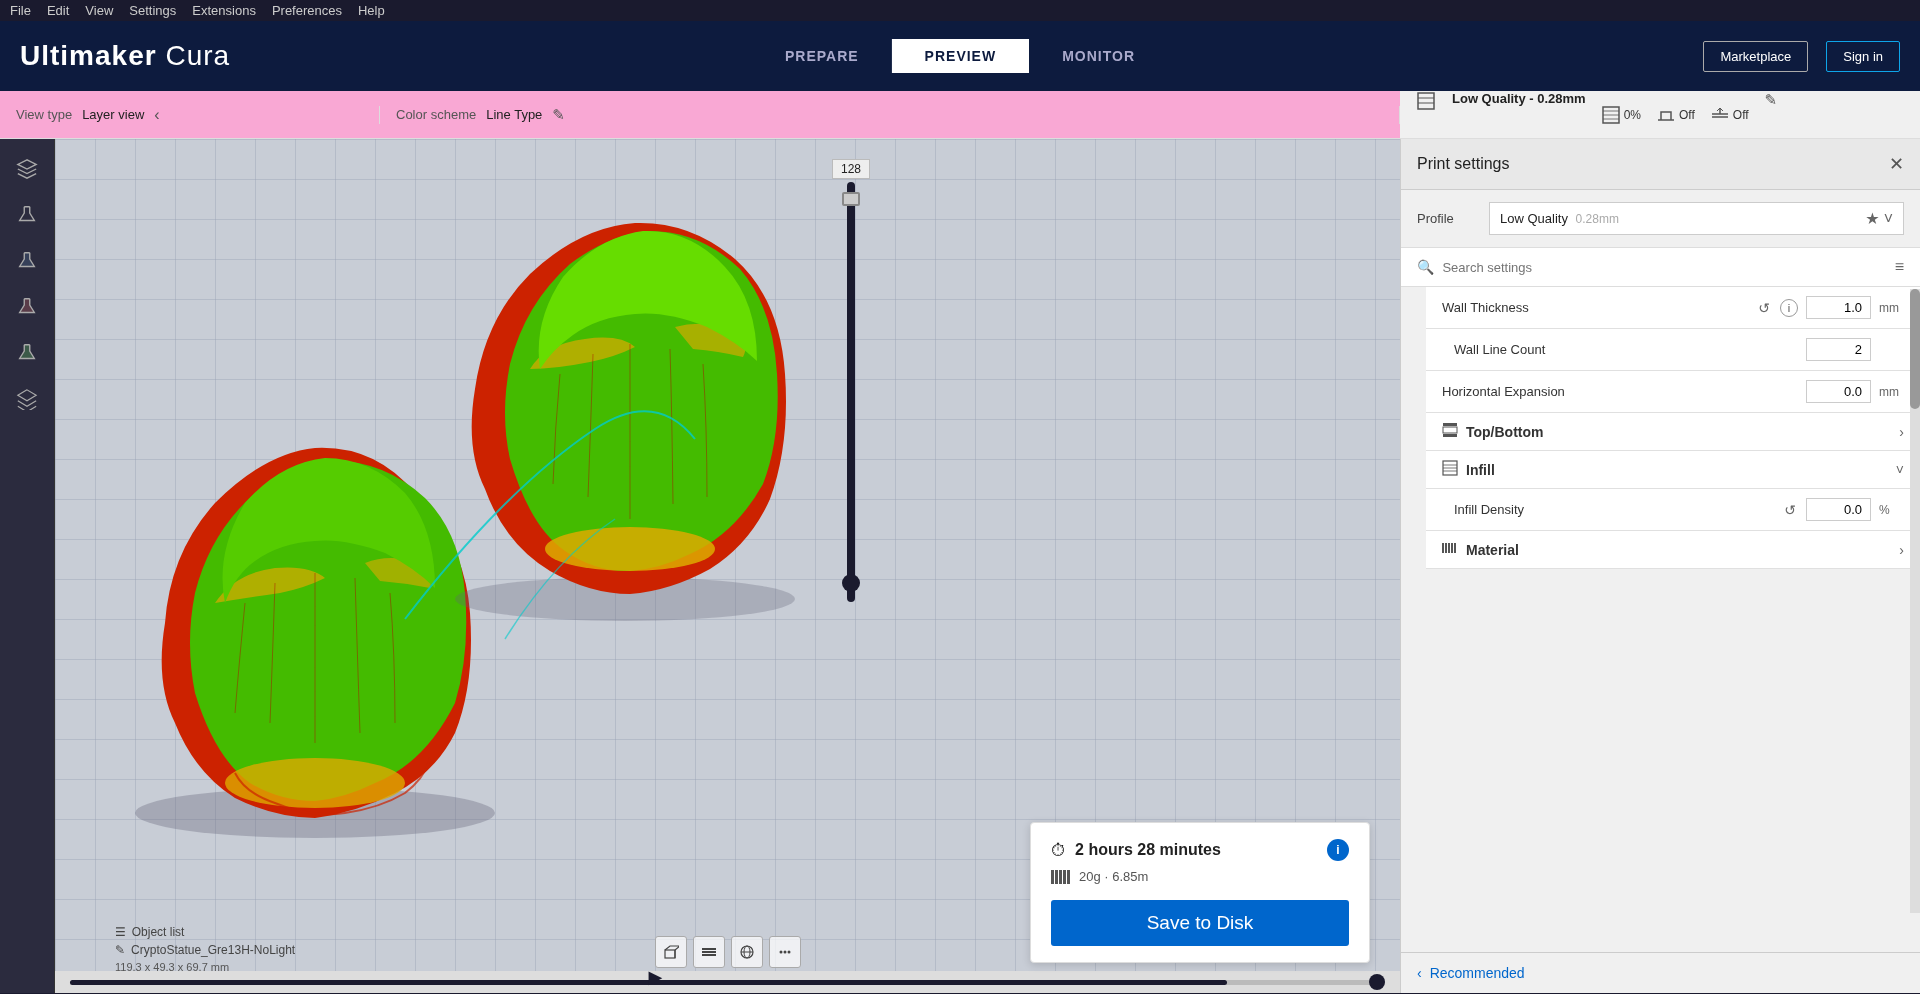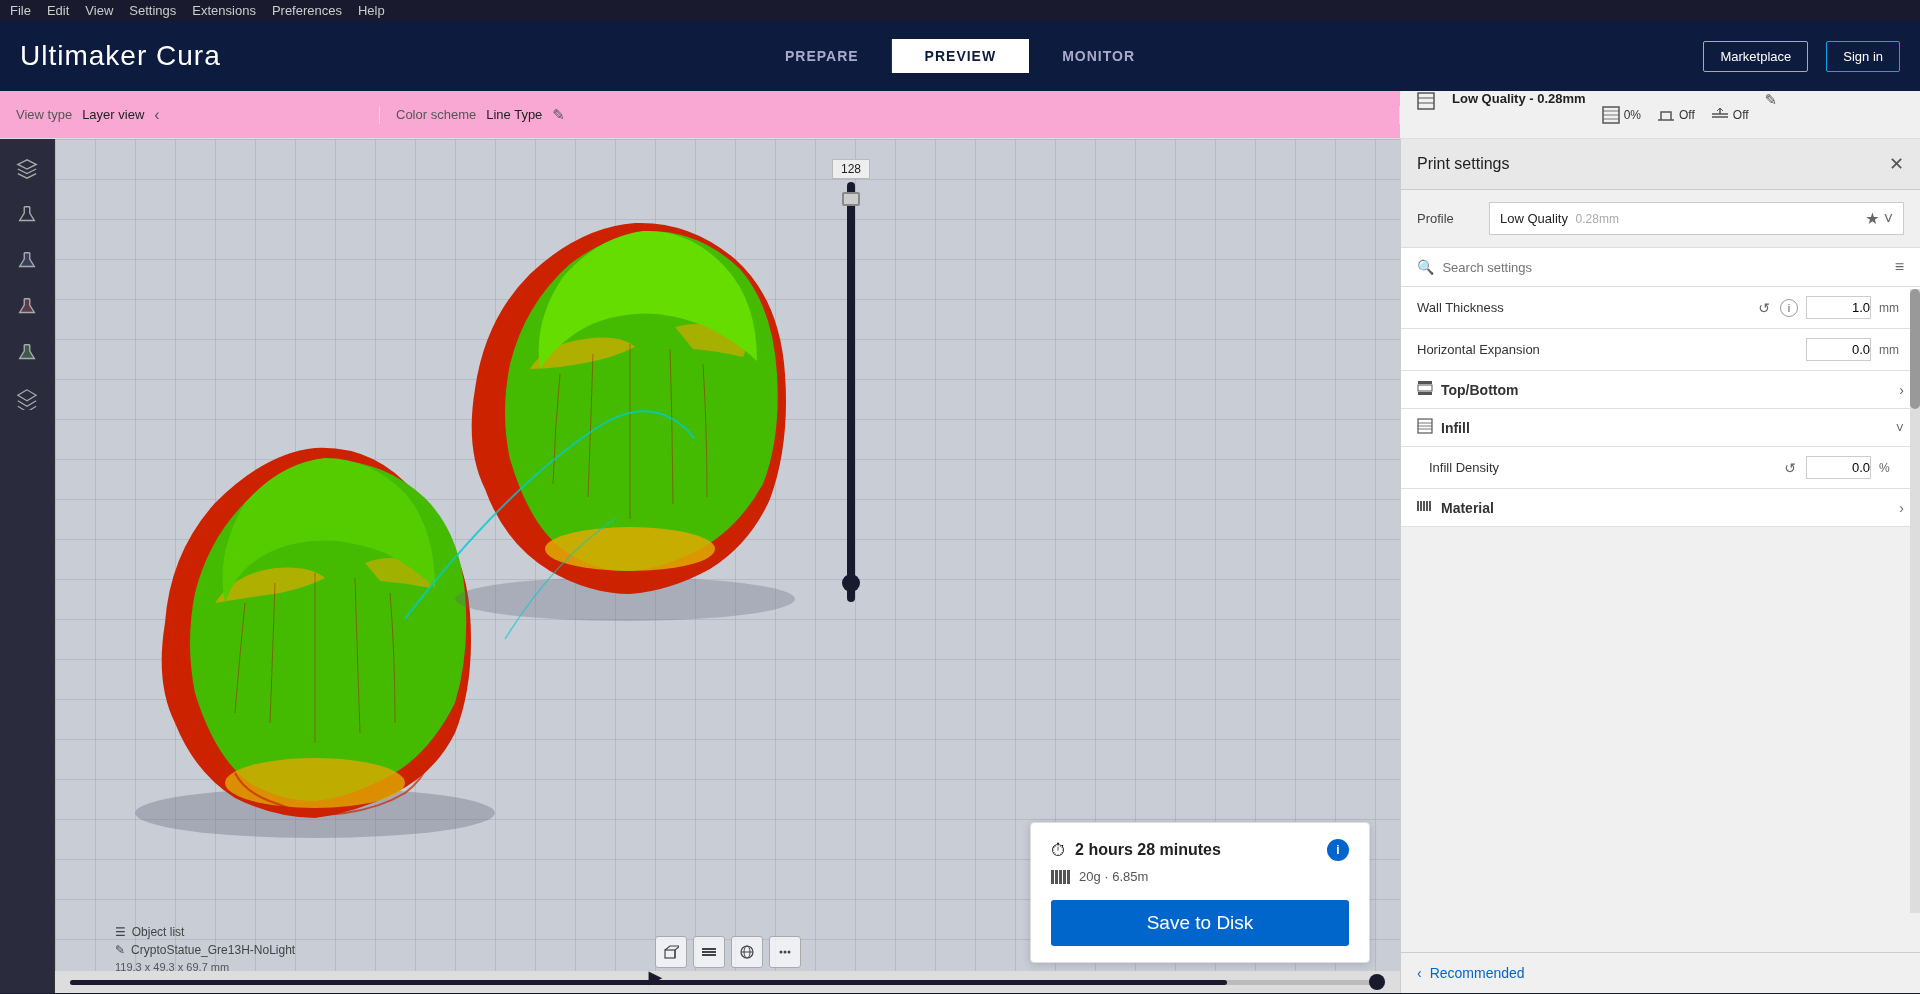--- a/index.html
+++ b/index.html
@@ -26,21 +26,21 @@
       height: 70px;
       position: relative;
     }
     .logo {
       color: white;
       font-size: 28px;
       font-weight: 300;
       letter-spacing: 1px;
       margin-right: auto;
     }
-    .logo strong { font-weight: 400; }
+    .logo strong { font-weight: 700; }
     .nav-tabs {
       display: flex;
       gap: 0;
       position: absolute;
       left: 50%;
       transform: translateX(-50%);
     }
     .nav-tab {
       color: #aac;
       font-size: 14px;
@@ -269,20 +269,21 @@
       flex: 1;
       overflow-y: auto;
       padding: 0;
     }
     .setting-row {
       display: flex;
       align-items: center;
       padding: 9px 16px;
       border-bottom: 1px solid #e0e0e0;
       background: white;
+      margin-left: 25px;
     }
     .setting-label { font-size: 13px; color: #333; flex: 1; }
     .setting-label.bold { font-weight: 600; font-size: 14px; }
     .setting-controls { display: flex; align-items: center; gap: 8px; }
     .reset-btn {
       background: none;
       border: none;
       cursor: pointer;
       color: #666;
       font-size: 14px;
@@ -299,21 +300,21 @@
       border-radius: 50%;
       border: 1px solid #999;
       display: flex;
       align-items: center;
       justify-content: center;
       font-size: 11px;
     }
     .setting-value {
       border: 1px solid #ccc;
       background: white;
-      padding: 3px 0;
+      padding: 3px 8px;
       font-size: 13px;
       min-width: 60px;
       text-align: right;
     }
     .setting-unit { font-size: 12px; color: #666; min-width: 25px; }
     .section-icon { color: #555; font-size: 14px; margin-right: 8px; }
     .expand-icon { color: #666; font-size: 14px; cursor: pointer; }
 
     
     .recommended-row {
@@ -666,20 +667,27 @@
       <div class="setting-row">
         <span class="setting-label">Wall Thickness</span>
         <div class="setting-controls">
           <button class="reset-btn">↺</button>
           <div class="info-btn">i</div>
           <input class="setting-value" type="text" value="1.0" style="width: 65px;">
           <span class="setting-unit">mm</span>
         </div>
       </div>
 
+      <div class="setting-row" style="padding-left:28px;">
+        <span class="setting-label">Wall Line Count</span>
+        <div class="setting-controls">
+          <input class="setting-value" type="text" value="2" style="width: 65px;">
+          <span class="setting-unit"></span>
+        </div>
+      </div>
 
       <div class="setting-row">
         <span class="setting-label">Horizontal Expansion</span>
         <div class="setting-controls">
           <input class="setting-value" type="text" value="0.0" style="width: 65px;">
           <span class="setting-unit">mm</span>
         </div>
       </div>
 
       <div class="setting-row" style="cursor:pointer;">

